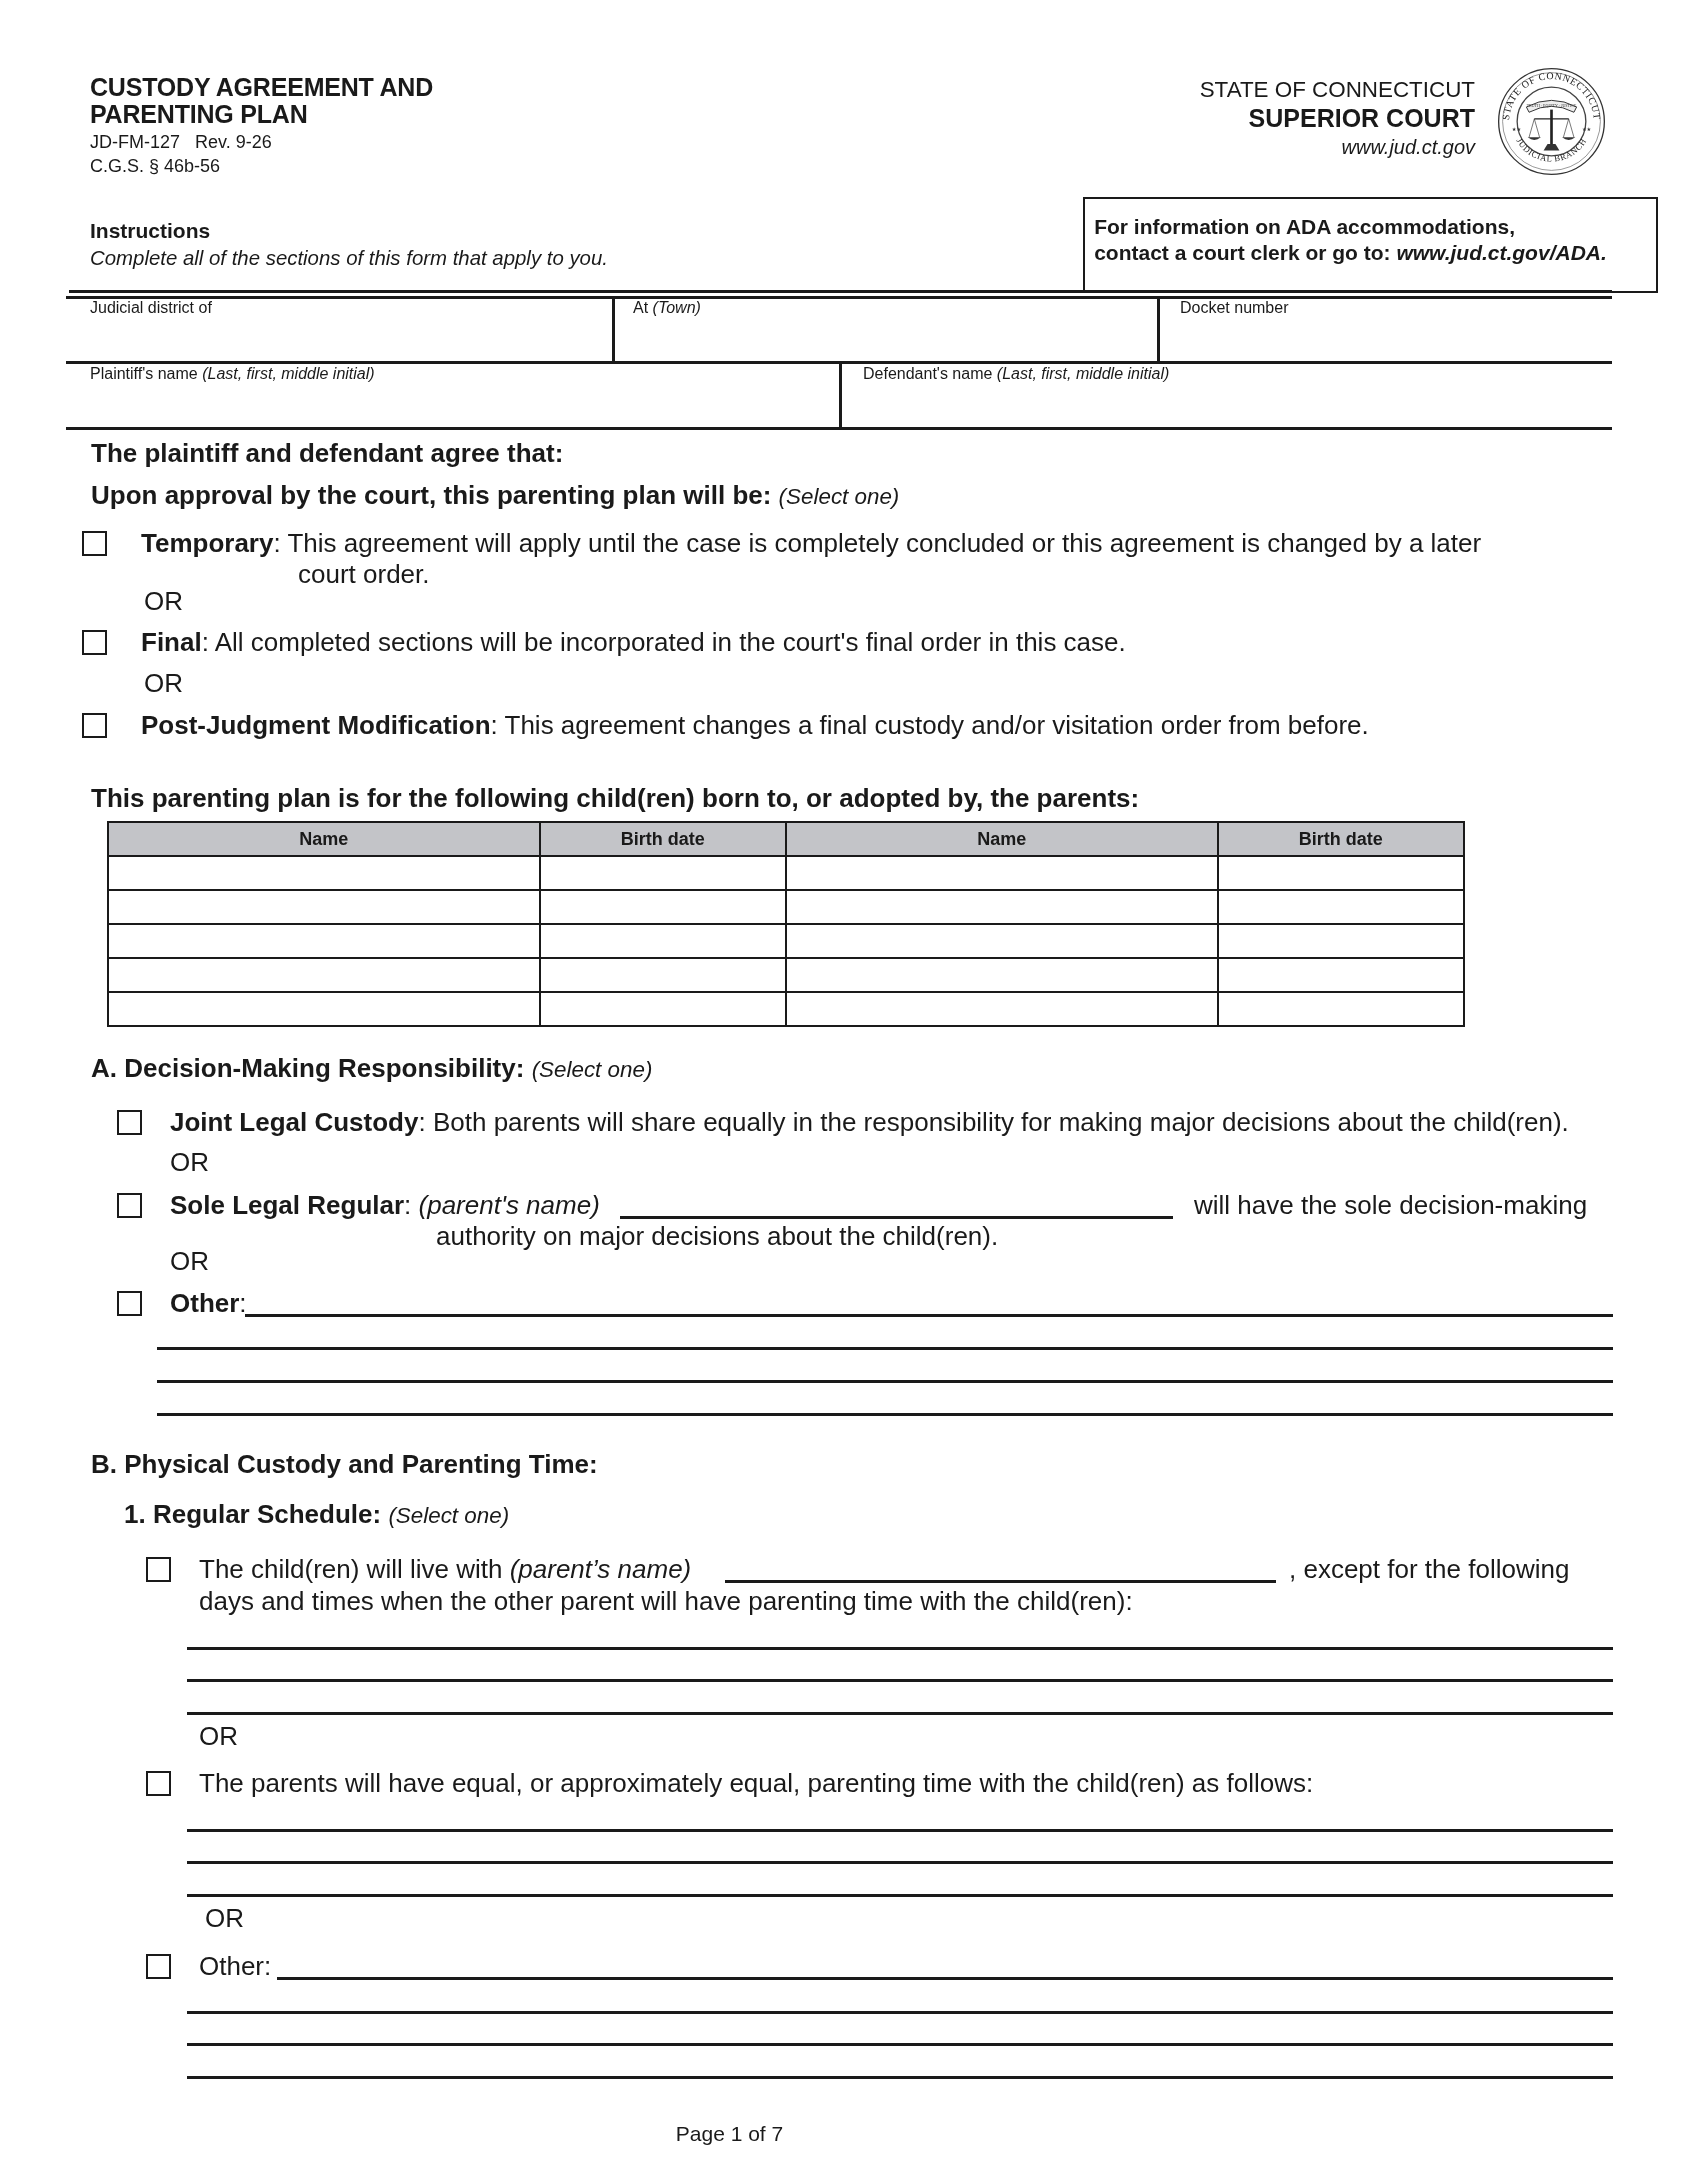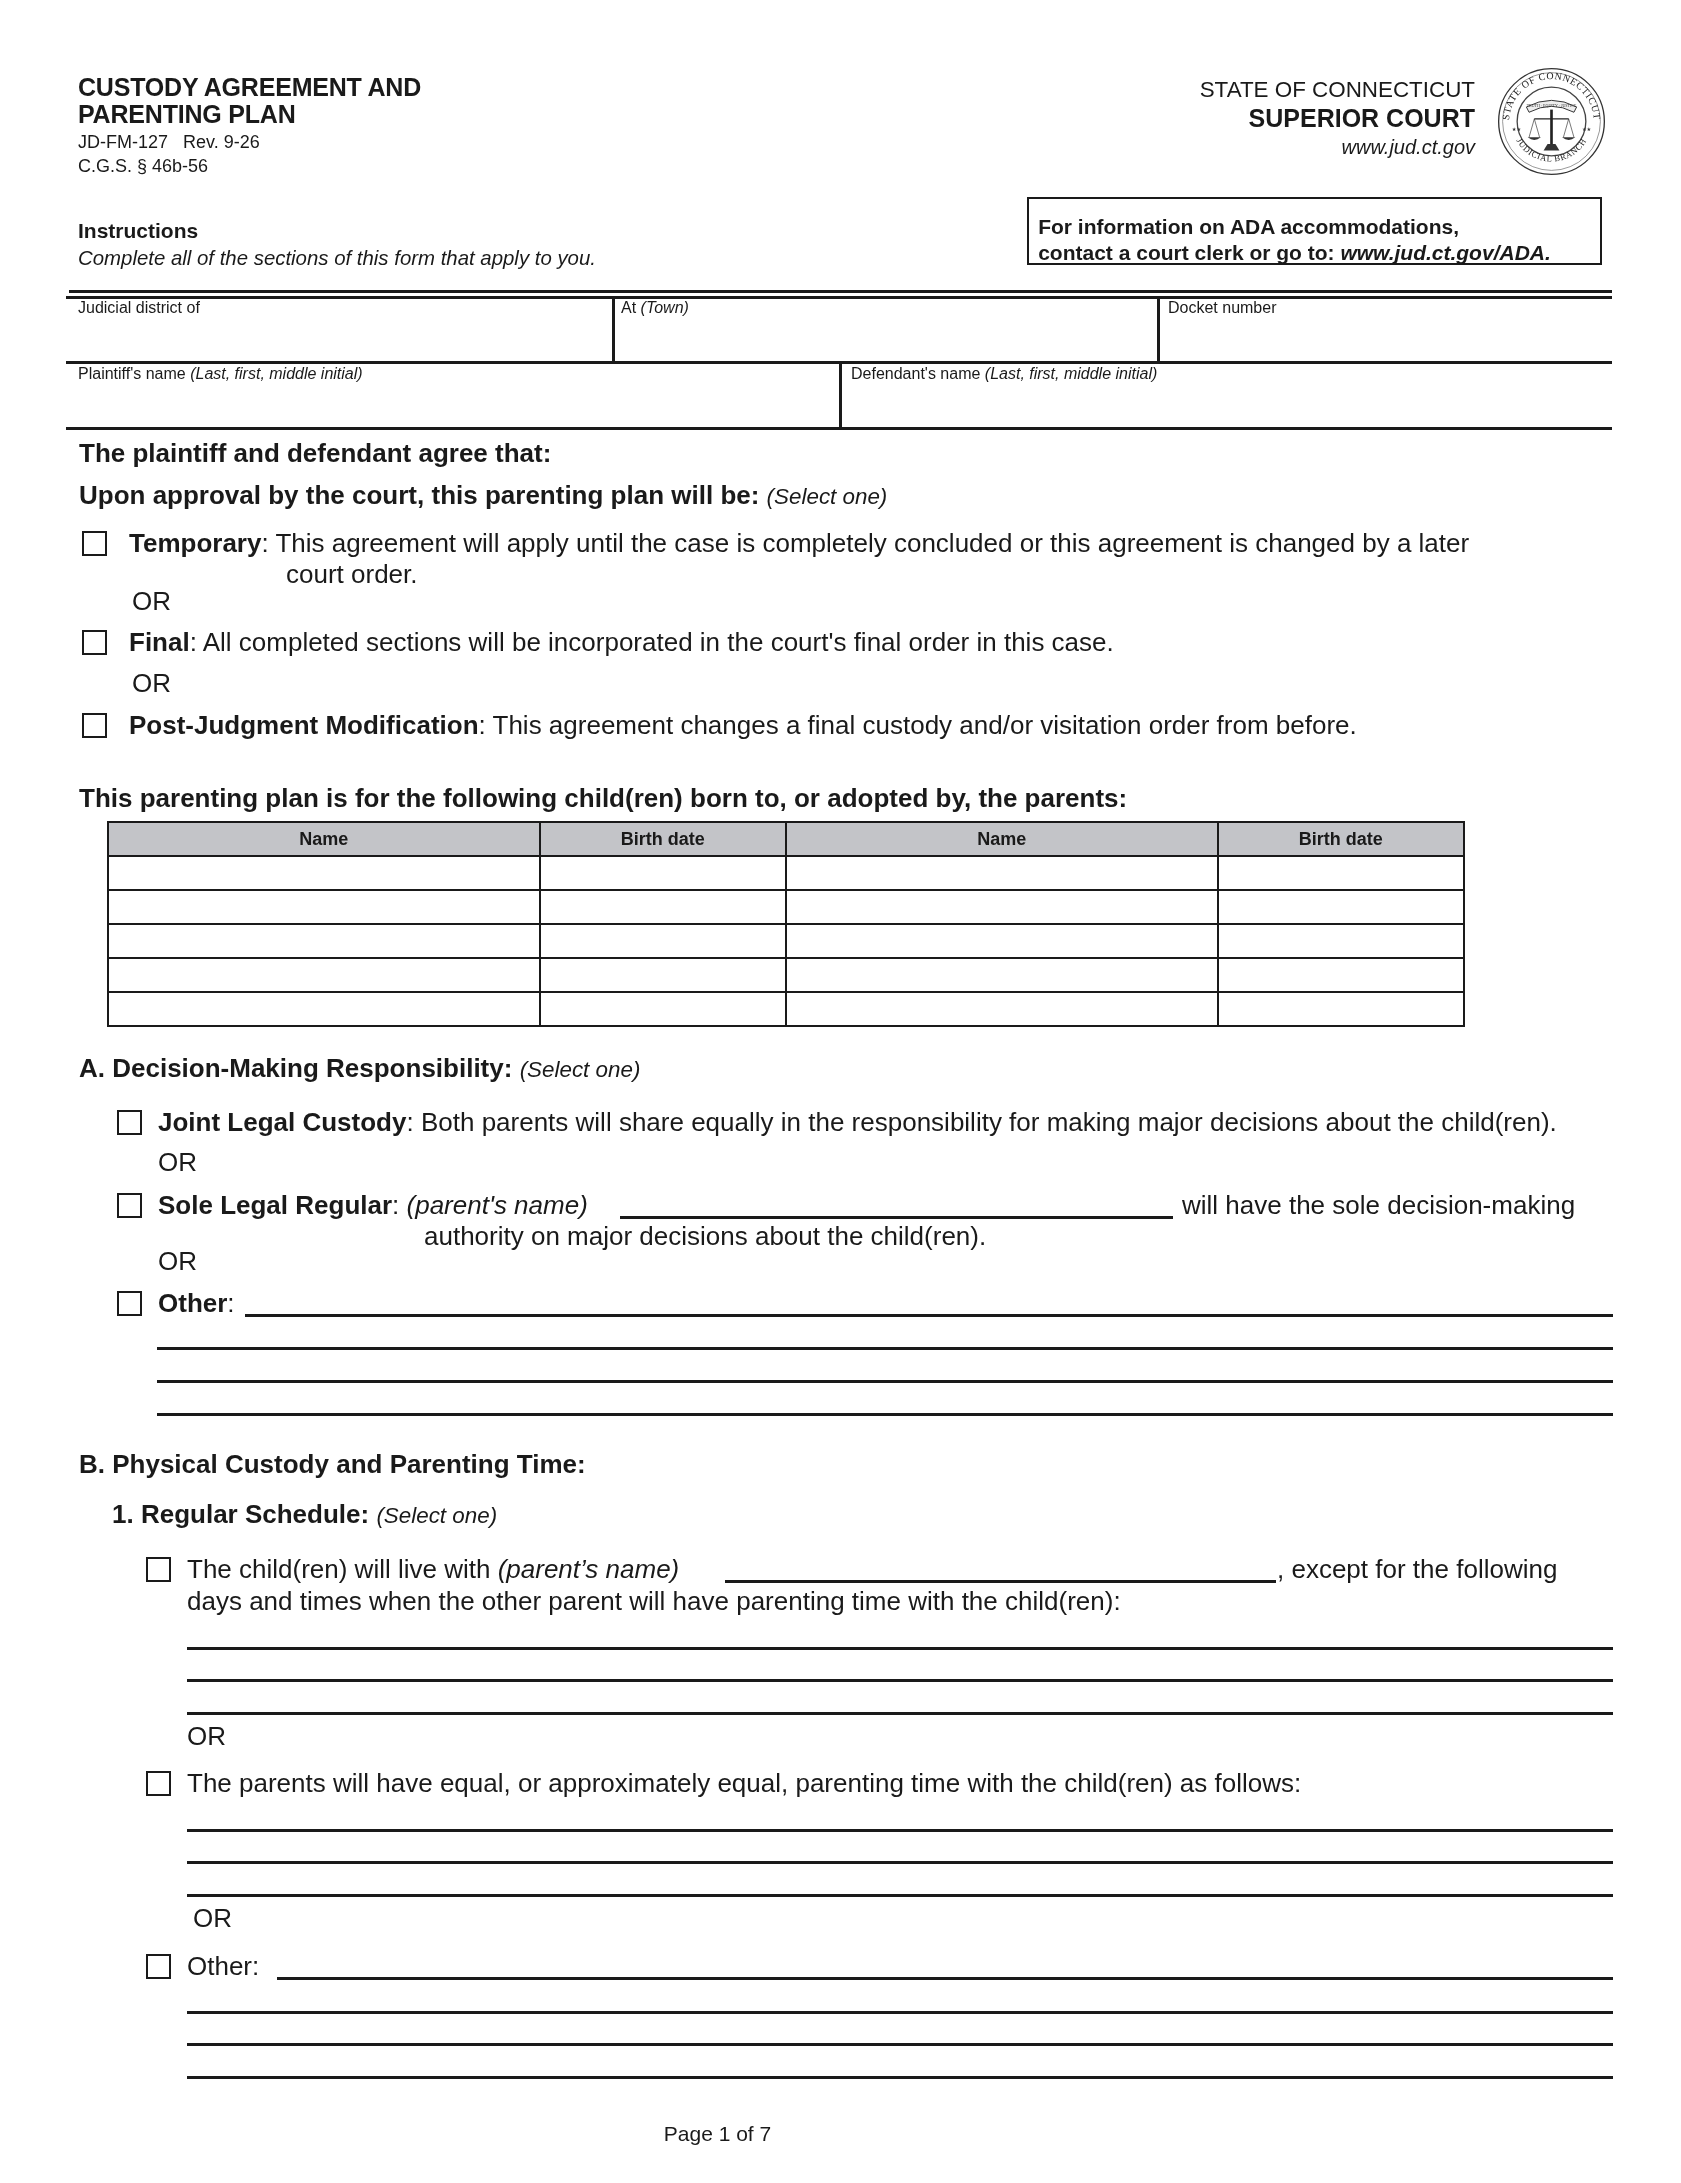--- a/index.html
+++ b/index.html
@@ -1,30 +1,30 @@
 <!DOCTYPE html>
 <html style="font-size:10.6px"><head>
 <meta charset="utf-8">
 <style>
   html, body { margin: 0; padding: 0; background: #ffffff; }
   body { width: 1681px; height: 2183px; position: relative; overflow: hidden;
          font-family: "Liberation Sans", sans-serif; color: #1a1a1a; }
-  .abs { position: absolute; }
+  .abs { position: absolute; margin-left: 12px; }
   .b { font-weight: bold; }
   .i { font-style: italic; }
   .t-title { font-size: 25px; font-weight: bold; line-height: 27px; letter-spacing: -0.2px; }
   .t-small { font-size: 18px; line-height: 21px; }
   .t-label { font-size: 16px; line-height: 20px; }
   .t-body { font-size: 26px; line-height: 32px; }
   .t-head { font-size: 26px; font-weight: bold; line-height: 32px; }
   .hline { position: absolute; height: 3.3px; background: #1a1a1a; }
   .vline { position: absolute; width: 2.6px; background: #1a1a1a; }
   .cb { position: absolute; width: 25px; height: 25px; border: 2.6px solid #1a1a1a; box-sizing: border-box; background: #fff; cursor: pointer; }
   .line-input { position: absolute; height: 2.6px; background: #1a1a1a; }
-  .ada-box { position: absolute; left: 1027px; top: 197px; width: 575px; height: 68px;
+  .ada-box { position: absolute; left: 1083px; top: 197px; width: 575px; height: 96px;
              border: 2.6px solid #1a1a1a; box-sizing: border-box; padding: 14.5px 9.2px; }
   .ada-box div { font-size: 21px; font-weight: bold; line-height: 26px; }
   table.children { position: absolute; left: 107px; top: 821px; width: 1358px; border-collapse: collapse; }
   table.children th { background: #c3c4c8; font-size: 18px; font-weight: bold; height: 30px; border: 2.6px solid #1a1a1a; }
   table.children td { height: 30px; border: 2.6px solid #1a1a1a; }
   .seal { position: absolute; left: 1496px; top: 66px; width: 111px; height: 111px; }
 </style>
 </head>
 <body>
 

